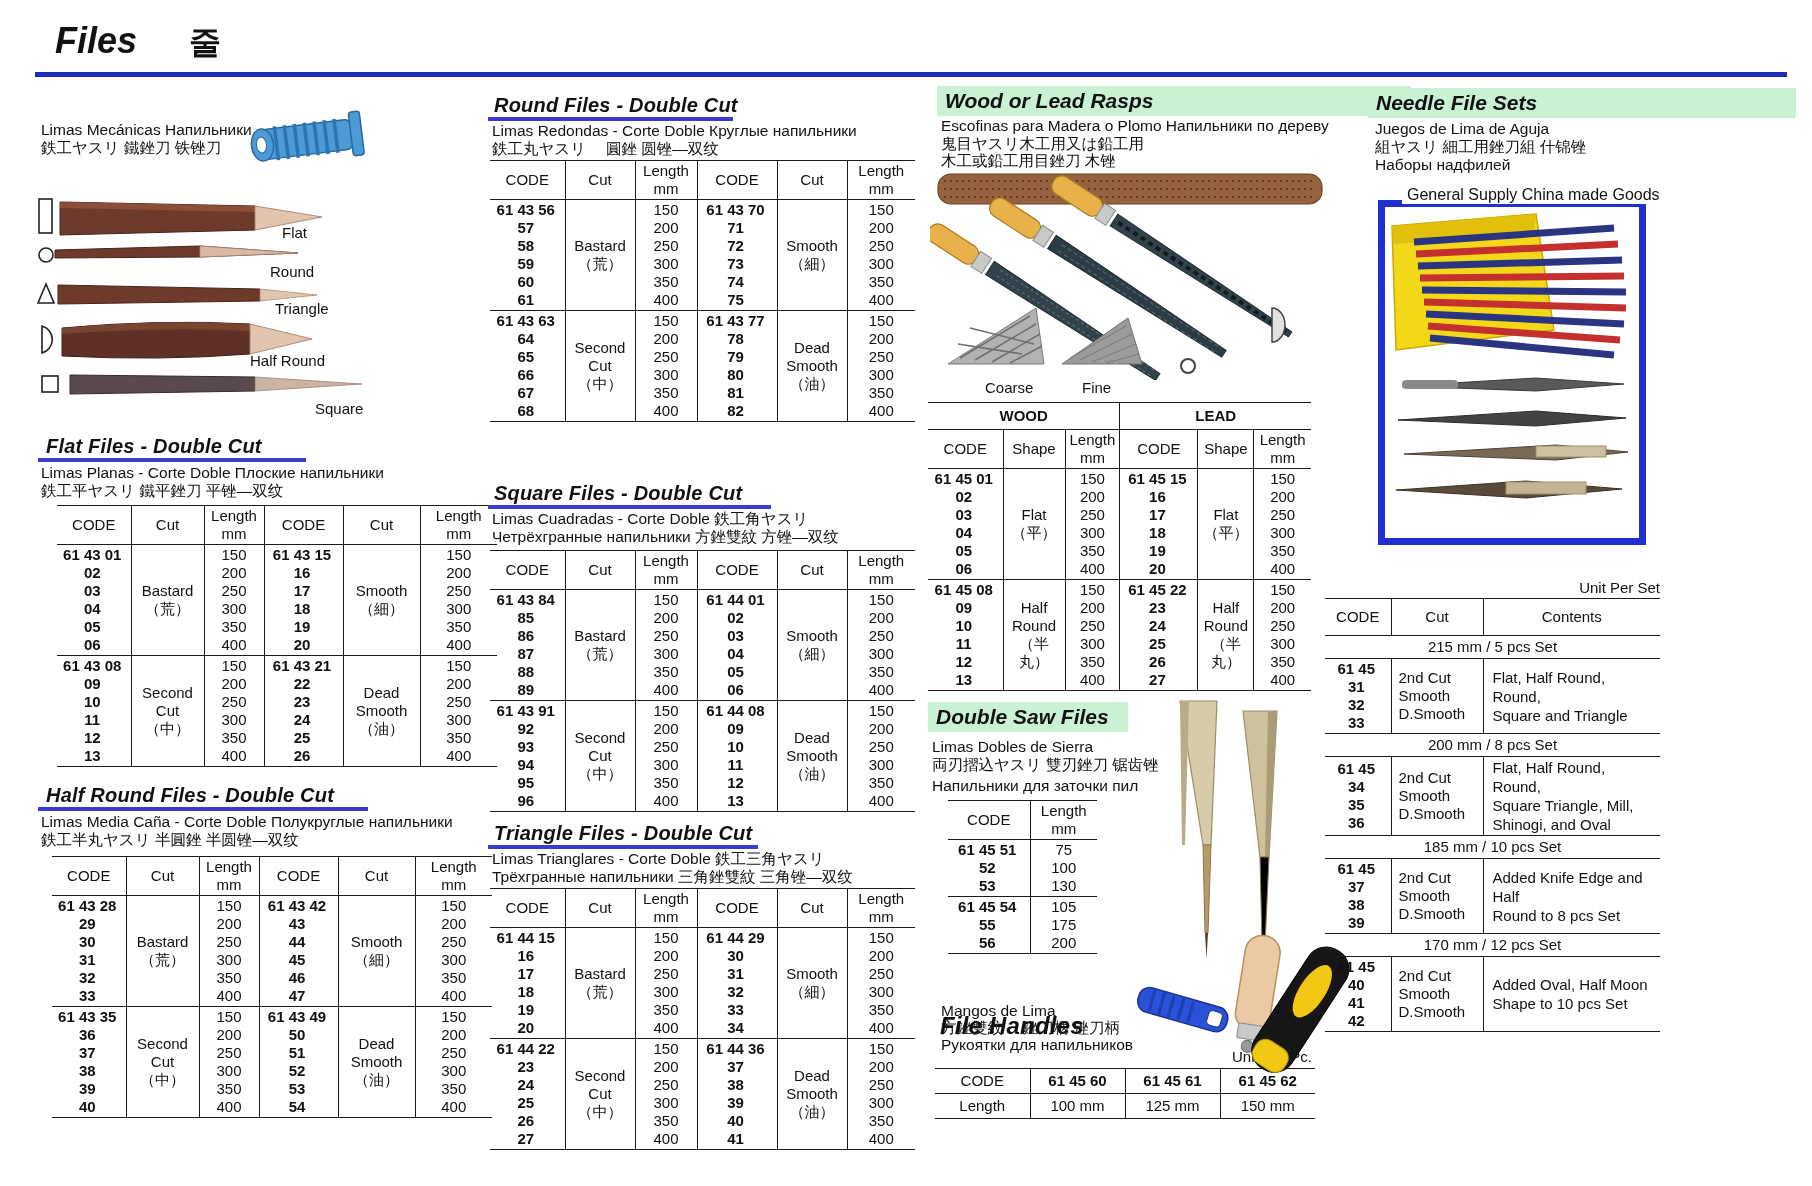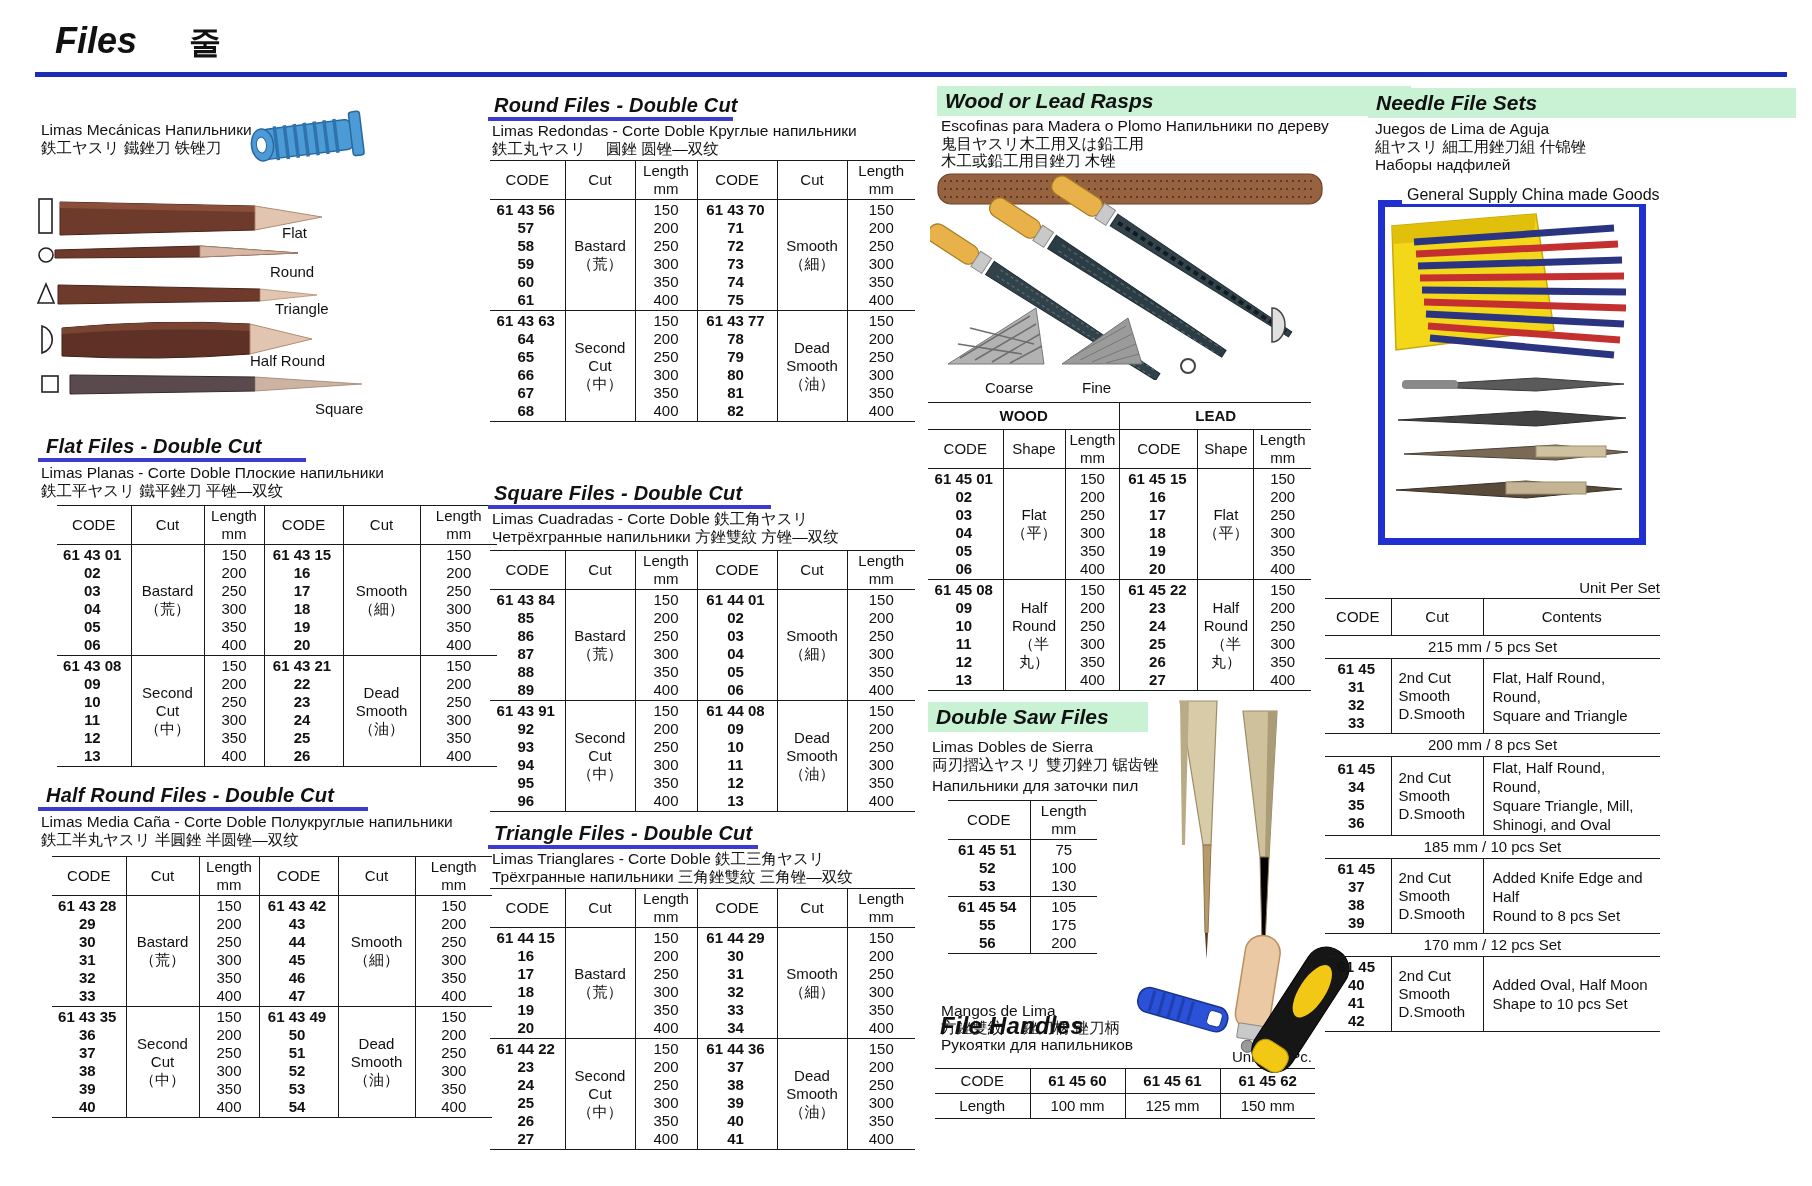--- a/index.html
+++ b/index.html
@@ -810,21 +810,21 @@
               <div>250</div>
               <div>300</div>
               <div>350</div>
               <div>400</div>
             </td>
           </tr>
         </tbody>
       </table>
     </div>
 
-  <div class="abs green-head" style="left:928px;top:702px;width:220px;">Double Saw Files</div>
+  <div class="abs green-head" style="left:928px;top:702px;width:200px;">Double Saw Files</div>
   <div class="abs sub" style="left:932px;top:738px;">Limas Dobles de Sierra</div>
   <div class="abs sub" style="left:932px;top:756px;text-align:center;">両刃摺込ヤスリ 雙刃銼刀 锯齿锉</div>
   <div class="abs sub" style="left:932px;top:777px;">Напильники для заточки пил</div>
   <div class="abs" style="left:948px;top:800px;">
       <table class="ftable">
         <colgroup>
           <col style="width:82px">
           <col style="width:67px">
         </colgroup>
         <tbody>

